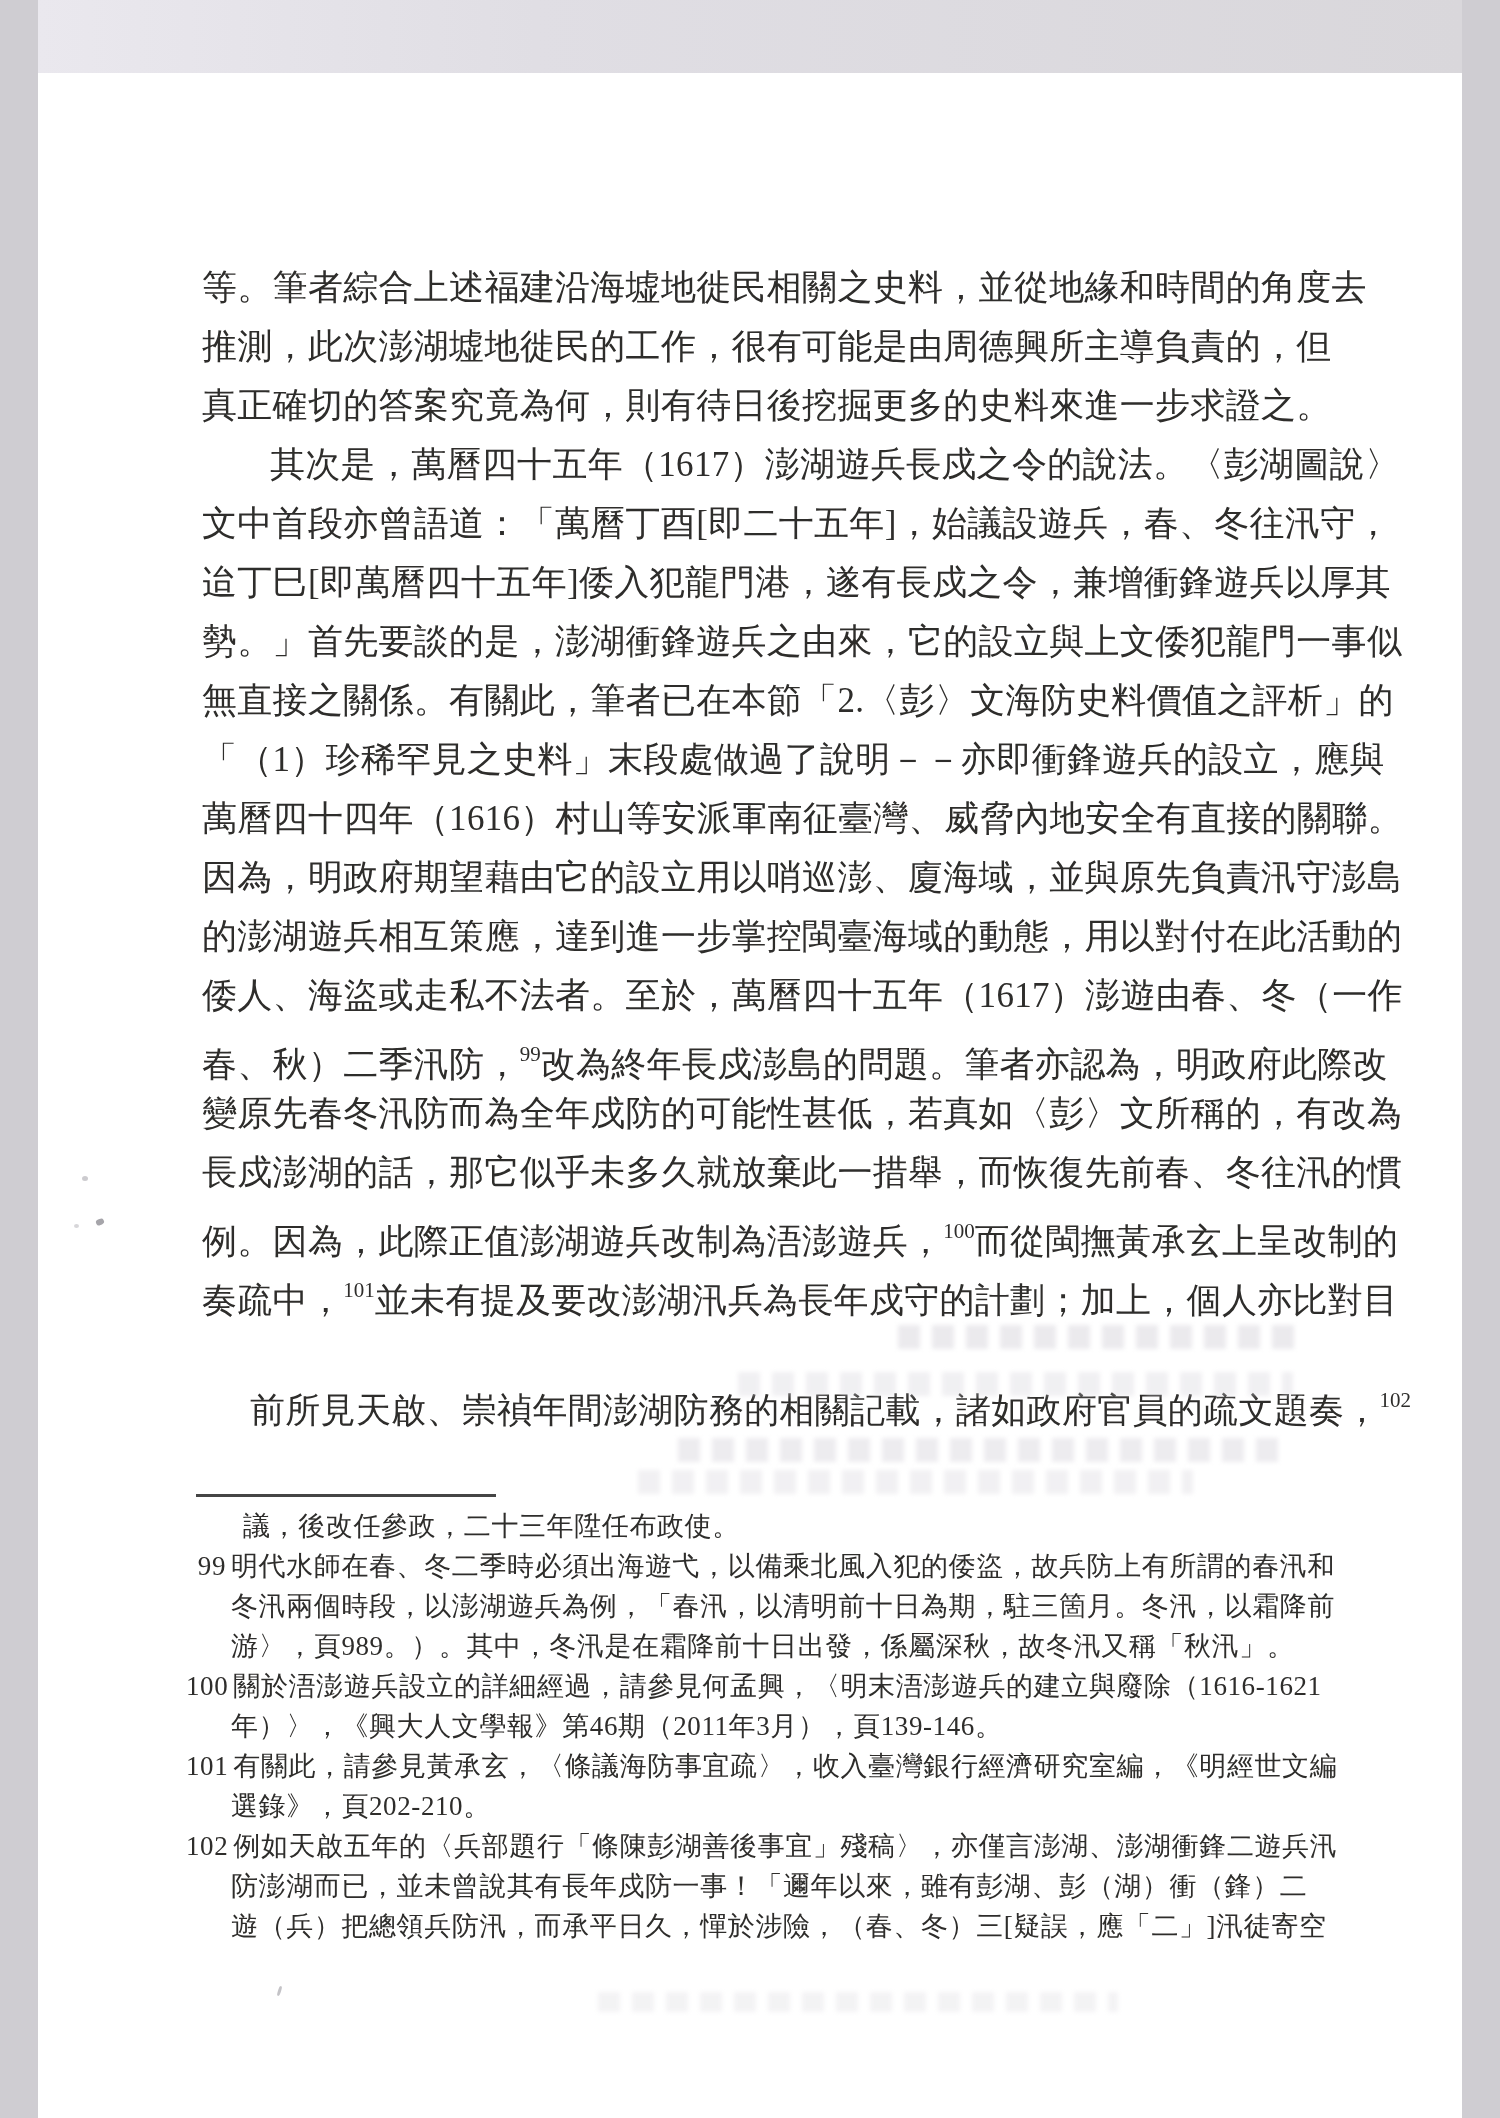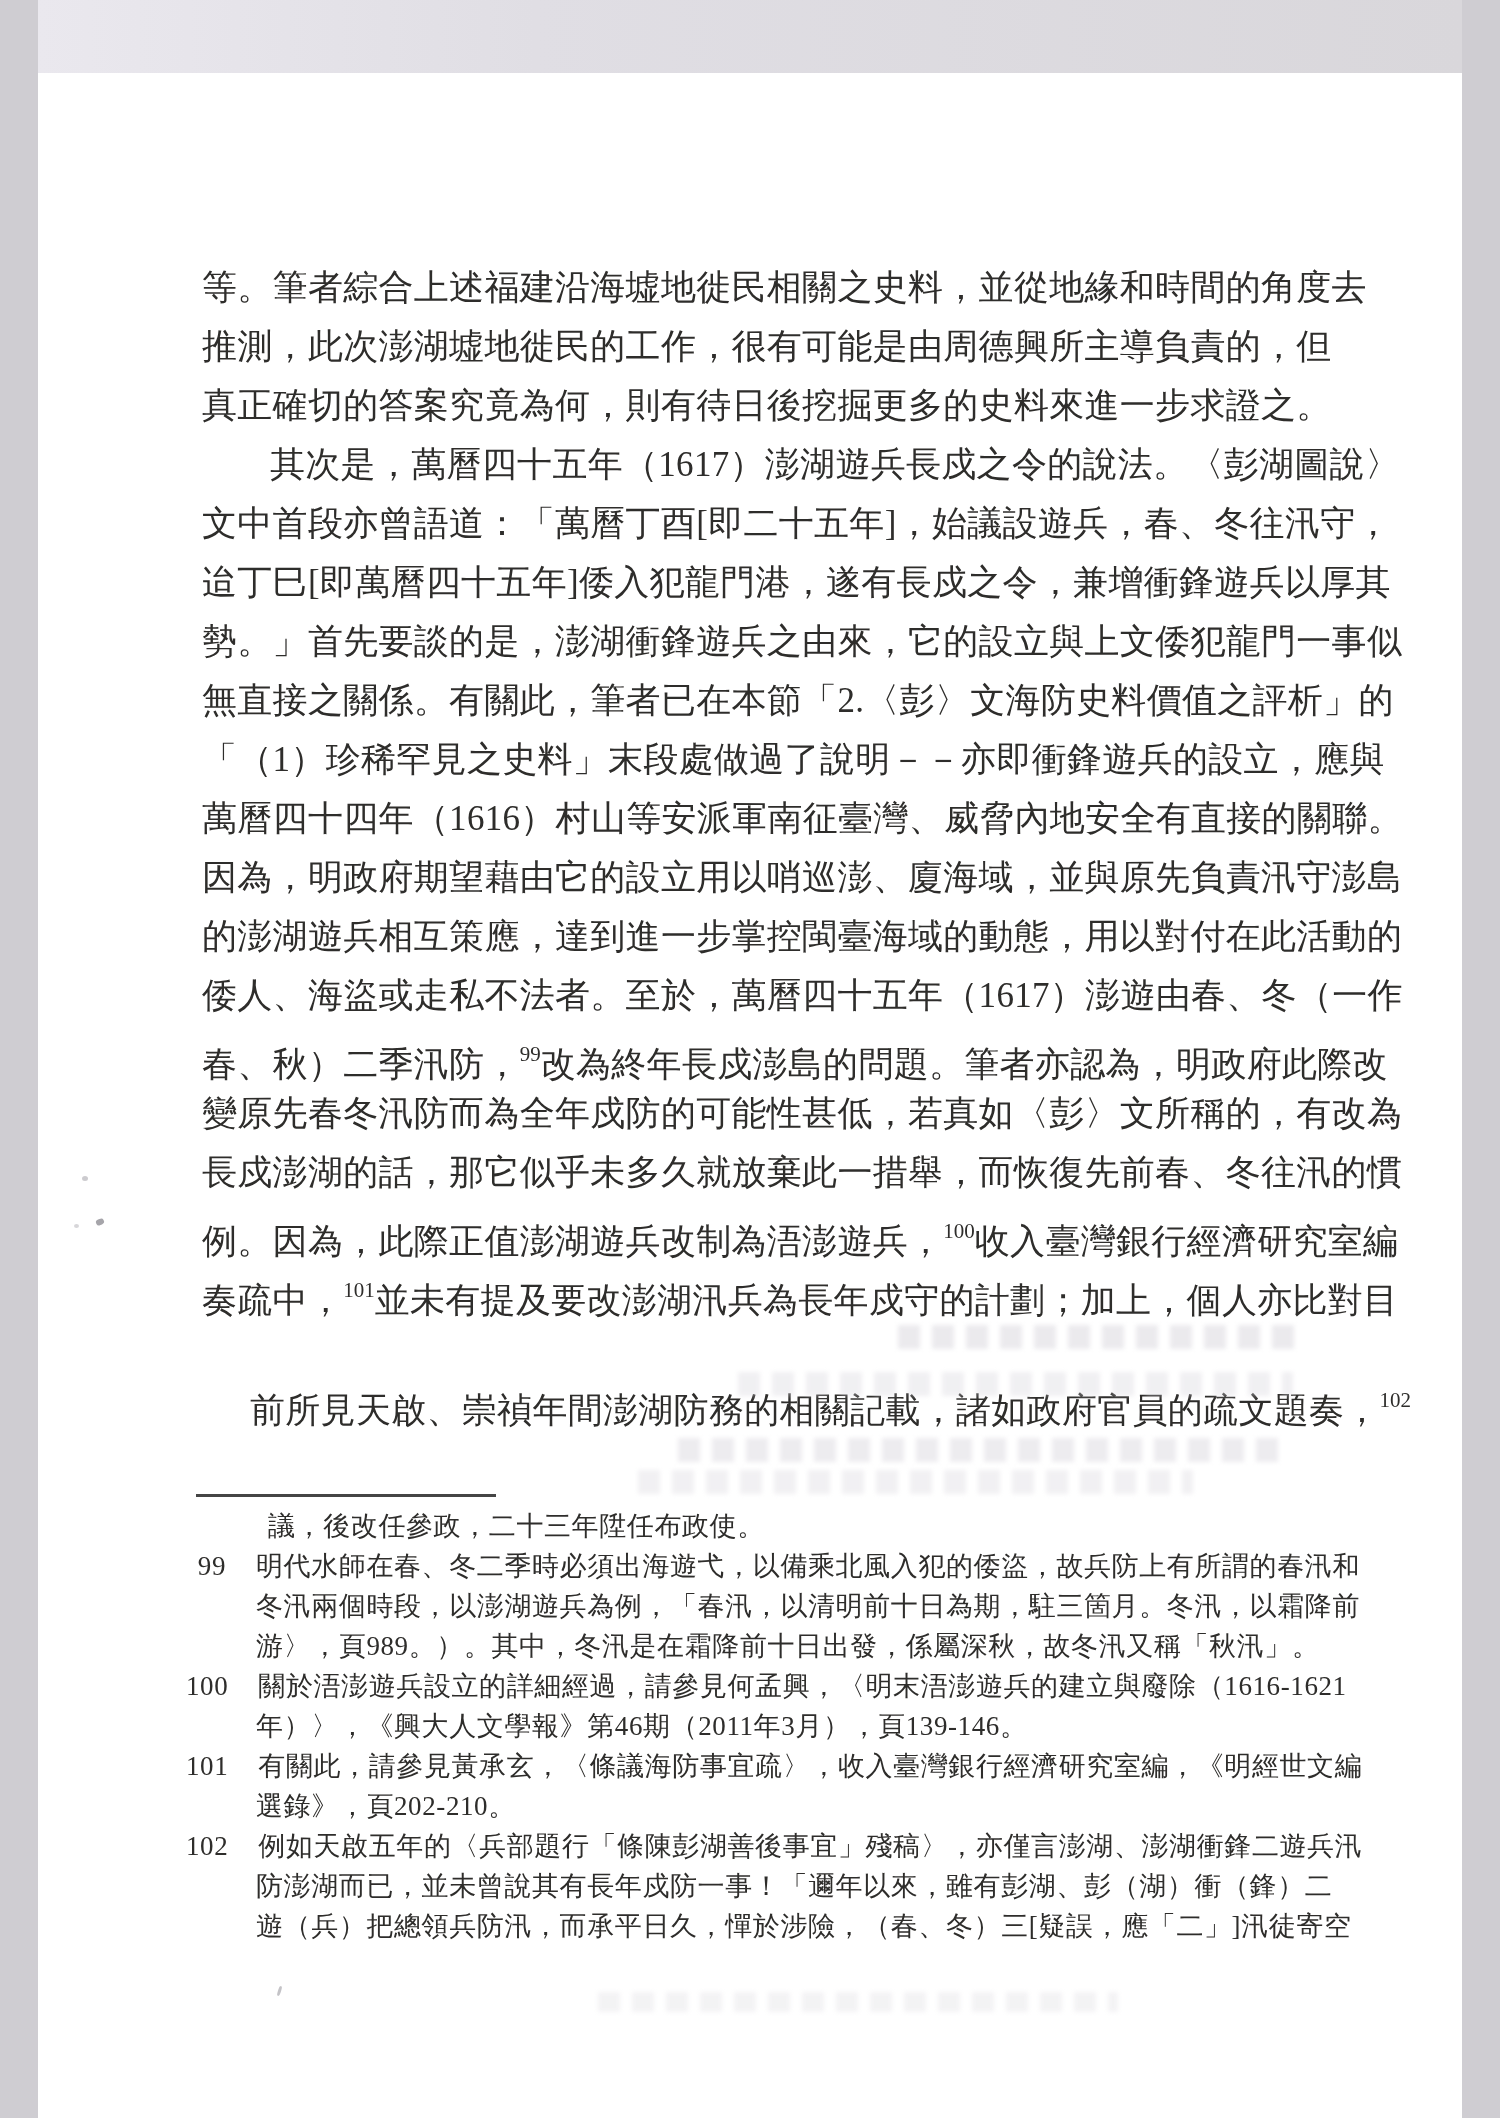--- a/index.html
+++ b/index.html
@@ -14,21 +14,21 @@
   }
   
   .body-block{position:absolute;left:164px;top:258px;width:1185px;}
   .line{height:59px;line-height:59px;font-size:35px;letter-spacing:.3px;white-space:nowrap;}
   .line.indent{padding-left:68px;}
   .line.gap{margin-top:51px;margin-left:48px;}
   .sup{font-size:21px;vertical-align:15px;letter-spacing:0;}
   
   .fn-rule{position:absolute;left:158px;top:1494px;width:300px;height:3px;background:#454545;border:none;margin:0;}
   .fn-block{position:absolute;left:148px;top:1506px;width:1215px;font-size:27px;letter-spacing:.6px;}
-  .fn-line{display:flex;height:40px;line-height:40px;white-space:nowrap;gap:25px;}
+  .fn-line{display:flex;height:40px;line-height:40px;white-space:nowrap;}
   .fn-num{flex:0 0 40px;text-align:right;}
   .fn-text{padding-left:5px;}
   .fn-line.hang .fn-text{padding-left:17px;}
   
   .page-badge{
     position:absolute;left:1432px;top:2029px;width:68px;height:26px;
     background:#b5ae9f;display:flex;align-items:center;
     font-family:"Liberation Sans","DejaVu Sans",sans-serif;
     font-size:28px;line-height:26px;color:#2b2a26;padding-left:10px;box-sizing:border-box;
   }
@@ -62,21 +62,21 @@
       <div class="line"><span>勢。」首先要談的是，澎湖衝鋒遊兵之由來，它的設立與上文倭犯龍門一事似</span></div>
       <div class="line"><span>無直接之關係。有關此，筆者已在本節「2.〈彭〉文海防史料價值之評析」的</span></div>
       <div class="line"><span>「（1）珍稀罕見之史料」末段處做過了說明－－亦即衝鋒遊兵的設立，應與</span></div>
       <div class="line"><span>萬曆四十四年（1616）村山等安派軍南征臺灣、威脅內地安全有直接的關聯。</span></div>
       <div class="line"><span>因為，明政府期望藉由它的設立用以哨巡澎、廈海域，並與原先負責汛守澎島</span></div>
       <div class="line"><span>的澎湖遊兵相互策應，達到進一步掌控閩臺海域的動態，用以對付在此活動的</span></div>
       <div class="line"><span>倭人、海盜或走私不法者。至於，萬曆四十五年（1617）澎遊由春、冬（一作</span></div>
       <div class="line"><span>春、秋）二季汛防，</span><span class="sup">99</span><span>改為終年長戍澎島的問題。筆者亦認為，明政府此際改</span></div>
       <div class="line"><span>變原先春冬汛防而為全年戍防的可能性甚低，若真如〈彭〉文所稱的，有改為</span></div>
       <div class="line"><span>長戍澎湖的話，那它似乎未多久就放棄此一措舉，而恢復先前春、冬往汛的慣</span></div>
-      <div class="line"><span>例。因為，此際正值澎湖遊兵改制為浯澎遊兵，</span><span class="sup">100</span><span>收入臺灣銀行經濟研究室編</span></div>
+      <div class="line"><span>例。因為，此際正值澎湖遊兵改制為浯澎遊兵，</span><span class="sup">100</span><span>而從閩撫黃承玄上呈改制的</span></div>
       <div class="line"><span>奏疏中，</span><span class="sup">101</span><span>並未有提及要改澎湖汛兵為長年戍守的計劃；加上，個人亦比對目</span></div>
       <div class="line gap"><span>前所見天啟、崇禎年間澎湖防務的相關記載，諸如政府官員的疏文題奏，</span><span class="sup">102</span></div>
     </main>
 
   <div class="ghost g1"></div>
   <div class="ghost g2"></div>
   <div class="ghost g3"></div>
   <div class="ghost g4"></div>
   <div class="ghost g5"></div>
   <div class="speck s1"></div>

